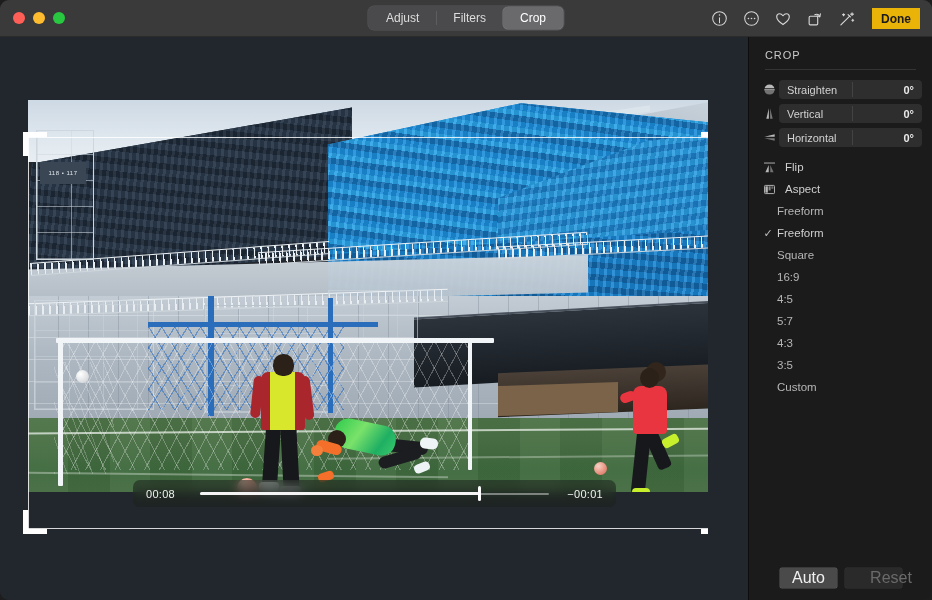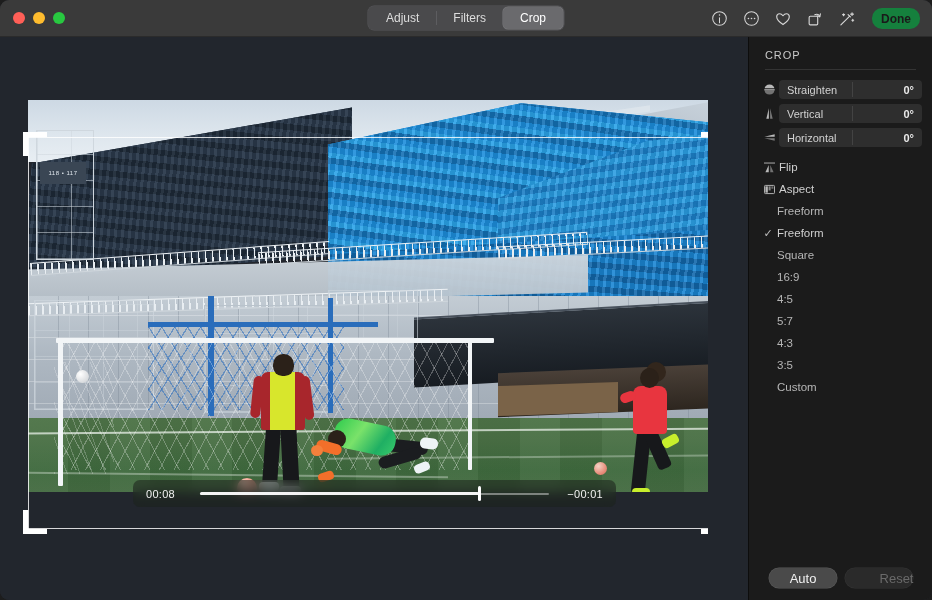--- a/index.html
+++ b/index.html
@@ -66,23 +66,23 @@
     display: flex; align-items: center; gap: 12px;
   }
   .ticon {
     width: 20px; height: 20px;
     display: flex; align-items: center; justify-content: center;
     color: #d8d8d8;
   }
   .ticon svg { display: block; }
   .done-btn {
     height: 21px; min-width: 44px; padding: 0 9px;
-    background: #15803d; color: #1a1a1a;
+    background: #eab308; color: #1a1a1a;
     font-size: 12px; font-weight: bold;
-    border-radius: 10px;
+    border-radius: 0;
     display: flex; align-items: center; justify-content: center;
     margin-left: 3px;
   }
 
   
   .canvas {
     position: absolute; top: 37px; left: 0;
     width: 708px; height: 563px;
     background: #22262d;
     overflow: hidden;
@@ -408,41 +408,41 @@
   }
   .row-pill .val {
     position: absolute; right: 8px; font-size: 11px; color: #eaeaea; font-weight: bold;
   }
 
   .menu-row {
     display: flex; align-items: center;
     height: 22px; margin: 0 10px;
     padding-left: 0;
   }
-  .menu-row .mlbl { font-size: 11.5px; color: #cfcfcf; margin-left: 0; }
+  .menu-row .mlbl { font-size: 11.5px; color: #cfcfcf; margin-left: 6px; }
   .menu-row.top-gap { margin-top: 9px; }
 
   .opt-row {
     display: flex; align-items: center;
     height: 22px; margin: 0 10px;
   }
   .opt-check {
     width: 18px; text-align: center; font-size: 11px; color: #bdbdbd; flex: none;
   }
   .opt-label { font-size: 11.5px; color: #b6b6b6; }
   .opt-row.selected .opt-label { color: #cfcfcf; }
 
   .bottom-btns {
     position: absolute; bottom: 12px; left: 0; width: 184px;
     display: flex; justify-content: center; gap: 8px;
   }
   .sbtn {
-    width: 68px; height: 20px;
-    border-radius: 10px;
-    font-size: 13px;
+    width: 57px; height: 20px;
+    border-radius: 2px;
+    font-size: 16px;
     display: flex; align-items: center; justify-content: center;
   }
   .sbtn.enabled { background: #4a4a4a; color: #f0f0f0; box-shadow: 0 0 0 .5px #5a5a5a; }
   .sbtn.disabled { background: #2a2a2a; color: #6a6a6a; box-shadow: 0 0 0 .5px #343434; padding-left: 35px; }
 </style>
 </head>
 <body>
 
 <div class="window">
 

